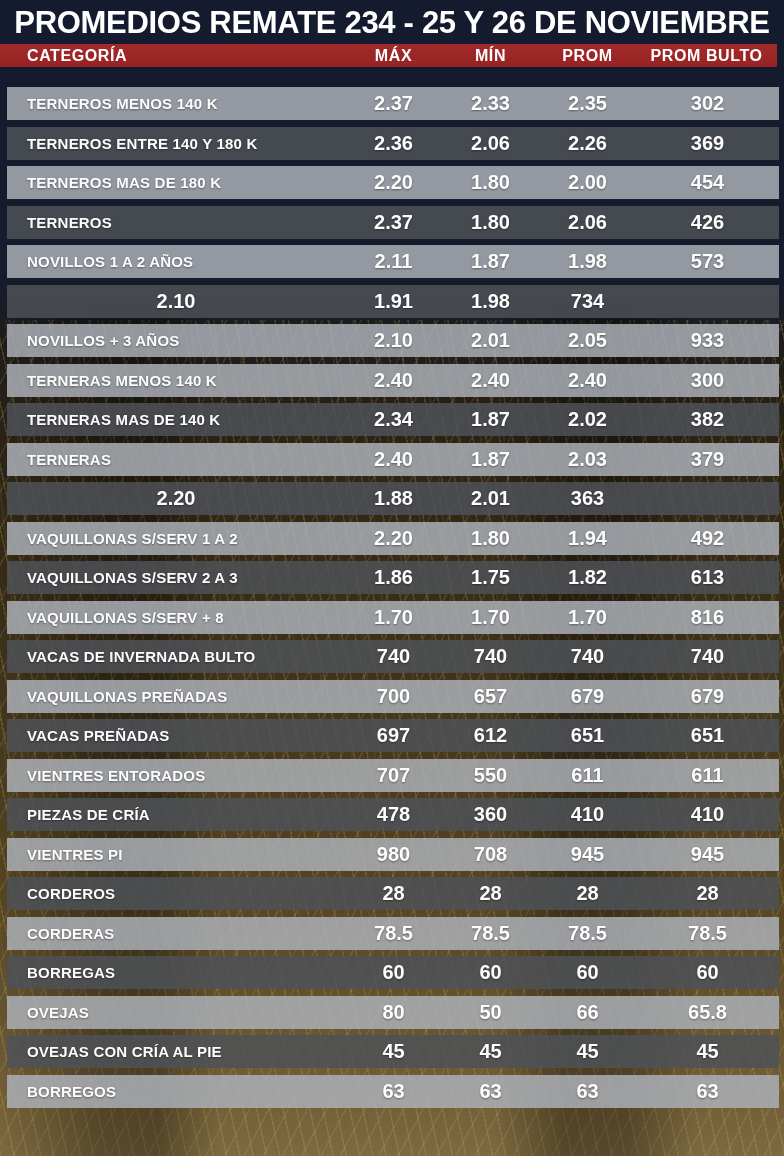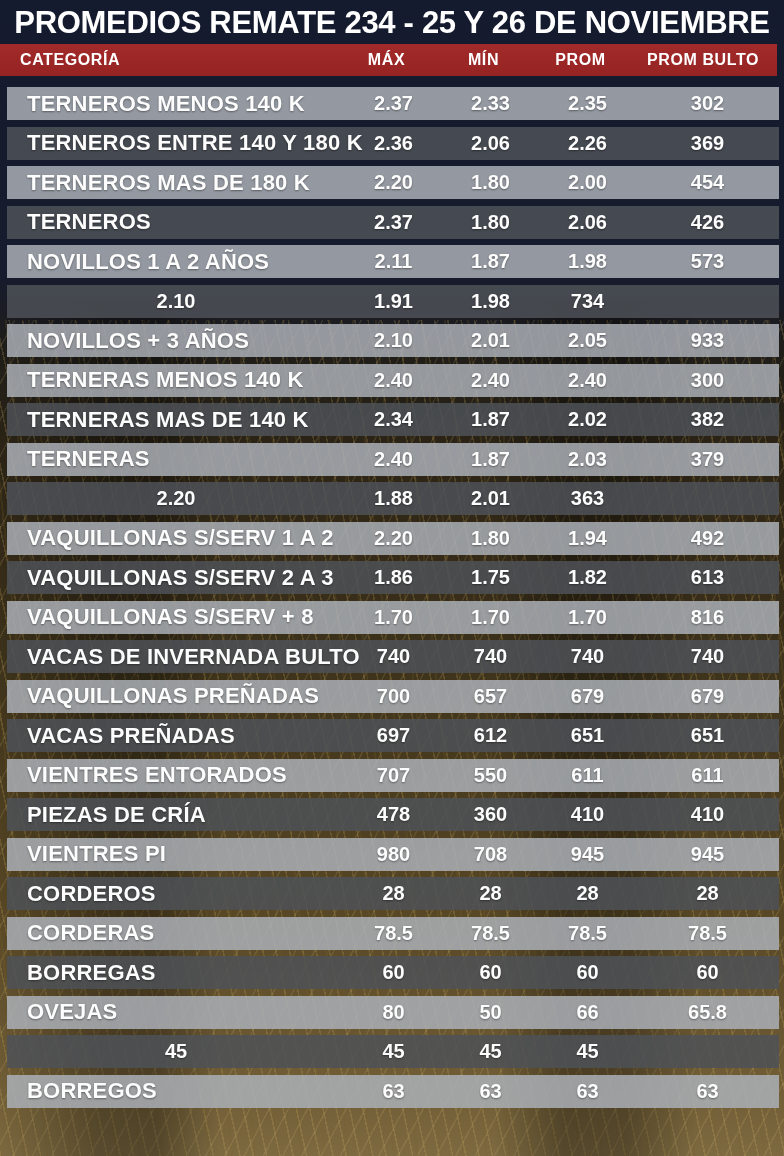--- a/index.html
+++ b/index.html
@@ -27,37 +27,37 @@
       rgba(0,0,0,0) 0%, rgba(0,0,0,0.30) 13%, rgba(0,0,0,0.32) 20%, rgba(0,0,0,0) 28%,
       rgba(0,0,0,0) 63%, rgba(0,0,0,0.32) 72%, rgba(0,0,0,0.30) 80%, rgba(0,0,0,0) 89%);
   }
 
   
   .title { position:absolute; top:0; left:0; width:784px; height:46px;
     display:flex; align-items:center; justify-content:center;
     color:#fff; font-size:31px; font-weight:700; letter-spacing:-0.3px; white-space:nowrap; }
 
   
-  .colheader { position:absolute; top:44px; left:0; right:7px; height:32px;
+  .colheader { position:absolute; top:44px; left:0; right:7px; height:23px;
     background:linear-gradient(180deg,#a22a2a,#962323);
     display:grid; grid-template-columns:338px 97px 97px 97px 1fr;
-    align-items:center; 
+    align-items:center; padding-left:7px;
     color:#fff; font-size:16px; font-weight:700; letter-spacing:0.6px; }
   .colheader .cat { padding-left:20px; }
   .colheader .num { text-align:center; }
 
   
   .rows { position:absolute; top:87px; left:7px; right:5px;
     background:rgba(8,10,20,0.0); }
   .row { height:33px; margin-bottom:6.5px;
     display:grid; grid-template-columns:338px 97px 97px 97px 1fr; align-items:center;
     color:#fdfdfd; font-weight:700; text-shadow:0 1px 2px rgba(0,0,0,0.40); }
   .row.light { background:rgba(170,175,182,0.85); }
   .row.dark  { background:rgba(78,81,87,0.85); }
-  .row .cat { padding-left:20px; font-size:22px; letter-spacing:0.2px; white-space:nowrap; }
+  .row .cat { padding-left:20px; font-size:15px; letter-spacing:0.2px; white-space:nowrap; }
   .row .num { text-align:center; font-size:20px; }
 </style>
 </head>
 <body>
 
 <div class="stage">
 
   <div class="bg">
     <div class="straws"></div>
     <div class="shadows"></div>
@@ -234,20 +234,21 @@
       <div class="num">60</div>
     </div>
       <div class="row light">
       <div class="cat">OVEJAS</div>
       <div class="num">80</div>
       <div class="num">50</div>
       <div class="num">66</div>
       <div class="num">65.8</div>
     </div>
       <div class="row dark">
+      <div class="cat">OVEJAS CON CRÍA AL PIE</div>
       <div class="num">45</div>
       <div class="num">45</div>
       <div class="num">45</div>
       <div class="num">45</div>
     </div>
       <div class="row light">
       <div class="cat">BORREGOS</div>
       <div class="num">63</div>
       <div class="num">63</div>
       <div class="num">63</div>

